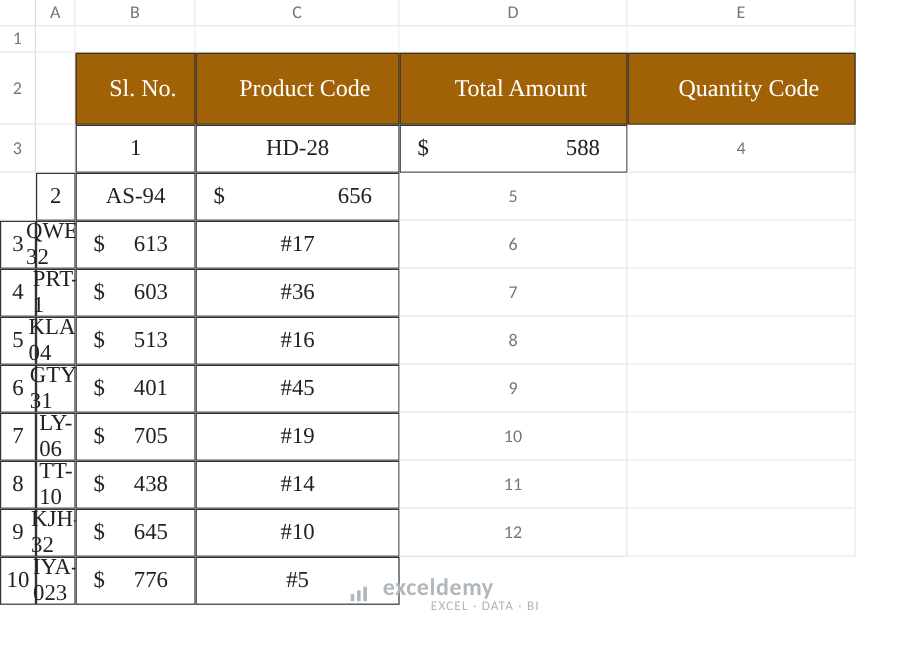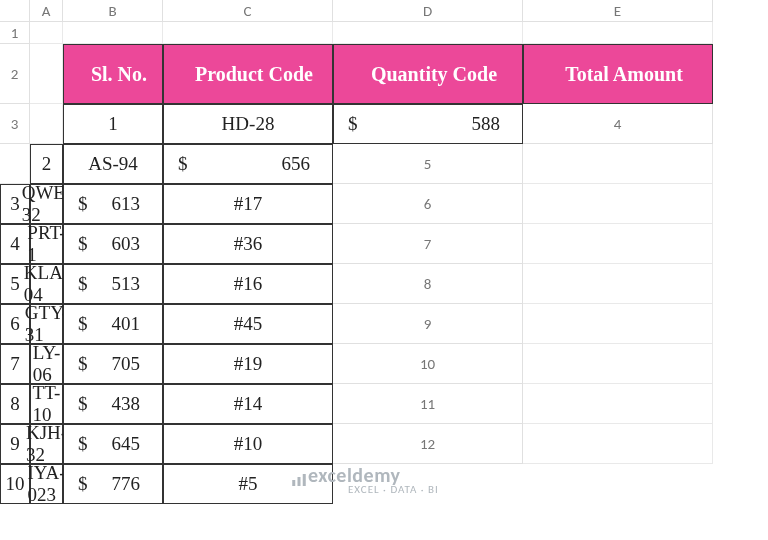--- a/index.html
+++ b/index.html
@@ -33,49 +33,49 @@
   .rowhdr { justify-content: center; }
   .cell {
     border-right: 1px solid #e9e9e9;
     border-bottom: 1px solid #e9e9e9;
     display: flex;
     align-items: center;
     justify-content: center;
     background: #fff;
   }
   .tbl-th {
-    background: #ec4899;
+    background: #a16207;
     color: #fff;
-    font-weight: bold;
+    font-weight: normal;
     border: 1px solid #333;
     font-size: 20px;
     padding-left: 12px;
   }
   .tbl-td {
     border: 1px solid #333;
     font-size: 19px;
     color: #222;
     padding: 0 10px;
   }
   .tbl-td.center { justify-content: center; }
   .money { justify-content: space-between; padding: 0 22px 0 14px; }
   .money .sym { }
   .money .val { }
   .tbl-th:first-of-type { }
   .watermark {
     position: absolute;
     left: 290px;
-    top: 463px;
+    top: 478px;
     font-family: Calibri, Arial, sans-serif;
     color: #b0b7bd;
     font-size: 13px;
     pointer-events: none;
     display: flex;
     align-items: center;
-    gap: 0;
+    gap: 11px;
   }
   .watermark .big { font-size: 20px; font-weight: 600; letter-spacing: 0.5px; }
   .watermark .sub { font-size: 11px; letter-spacing: 1px; display:block; margin-top:-4px;margin-left:40px;}
 </style>
 </head>
 <body>
 
 <div class="sheet">
   <div class="corner"></div>
   <div class="colhdr">A</div>
@@ -88,22 +88,22 @@
   <div class="cell"></div>
   <div class="cell"></div>
   <div class="cell"></div>
   <div class="cell"></div>
   <div class="cell"></div>
 
   <div class="rowhdr">2</div>
   <div class="cell"></div>
   <div class="cell tbl-th">Sl. No.</div>
   <div class="cell tbl-th">Product Code</div>
+  <div class="cell tbl-th">Total Amount</div>
   <div class="cell tbl-th">Quantity Code</div>
-  <div class="cell tbl-th">Total Amount</div>
 
 <div class="rowhdr">3</div>
     <div class="cell"></div>
     <div class="cell tbl-td center">1</div>
     <div class="cell tbl-td center">HD-28</div>
     <div class="cell tbl-td money">
       <span class="sym">$</span>
       <span class="val">588</span>
     </div>
     <div class="rowhdr">4</div>

